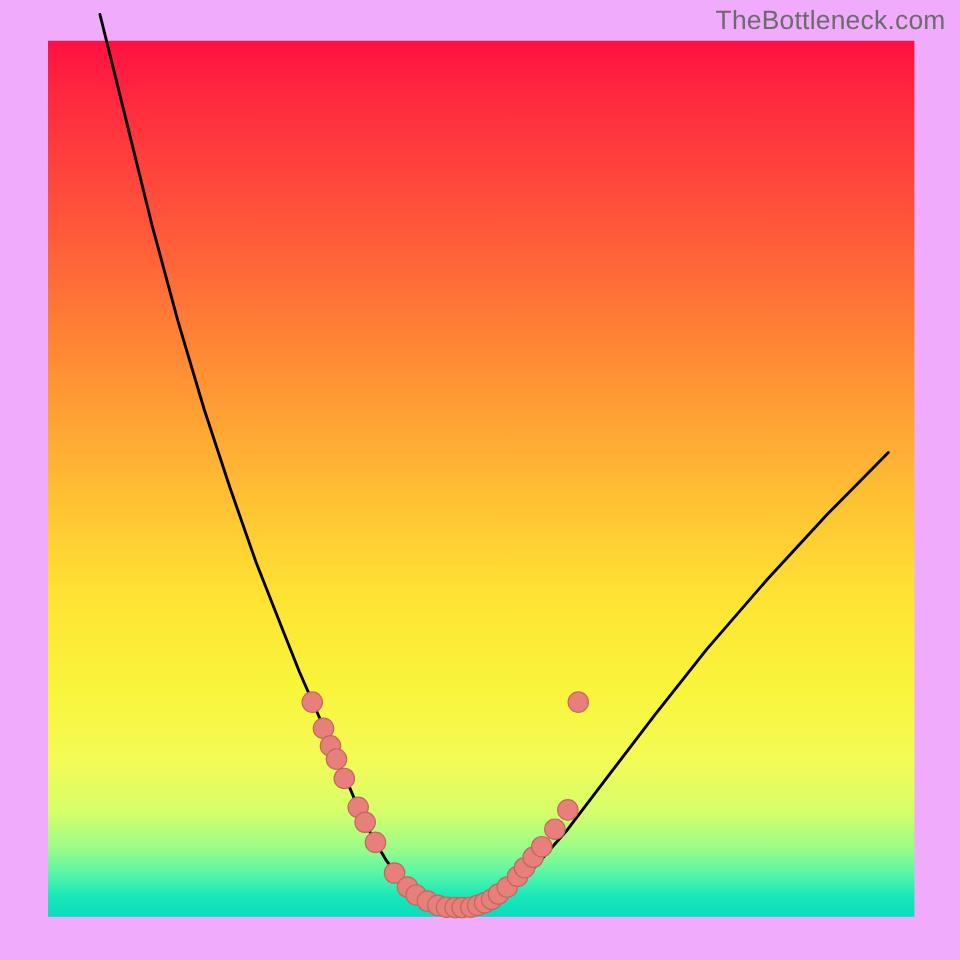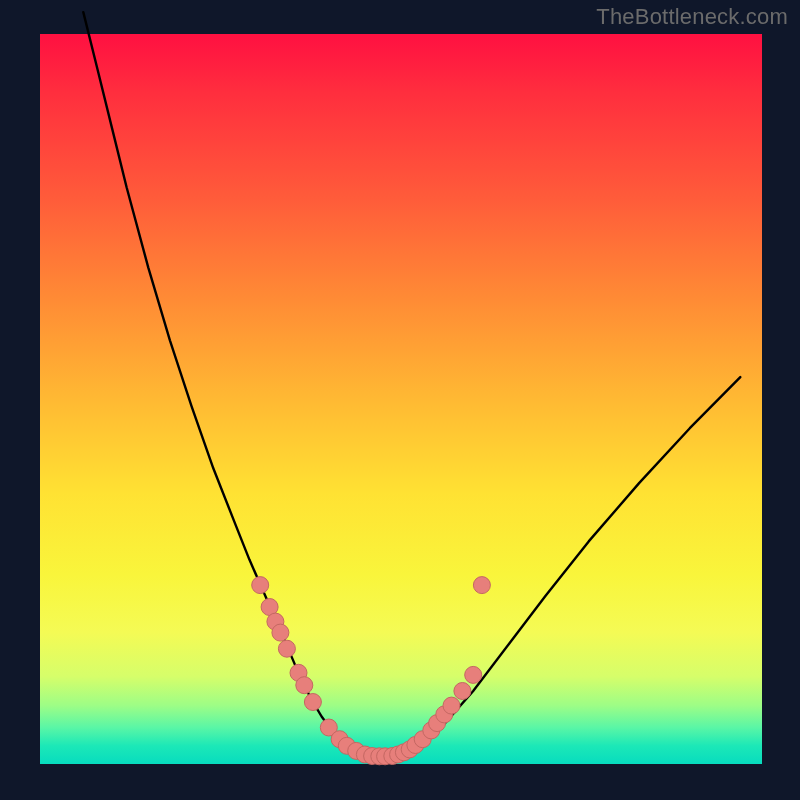--- a/index.html
+++ b/index.html
@@ -10,21 +10,21 @@
     background: #000;
     overflow: hidden;
     font-family: Arial, Helvetica, sans-serif;
   }
   .frame {
     position: absolute;
     top: 0;
     left: 0;
     width: 800px;
     height: 800px;
-    background: #0f172a;
+    background: #f0abfc;
   }
   .watermark {
     position: absolute;
     top: 4px;
     right: 12px;
     color: #6b6b6b;
     font-size: 22px;
     font-weight: 500;
     letter-spacing: 0.2px;
     user-select: none;

